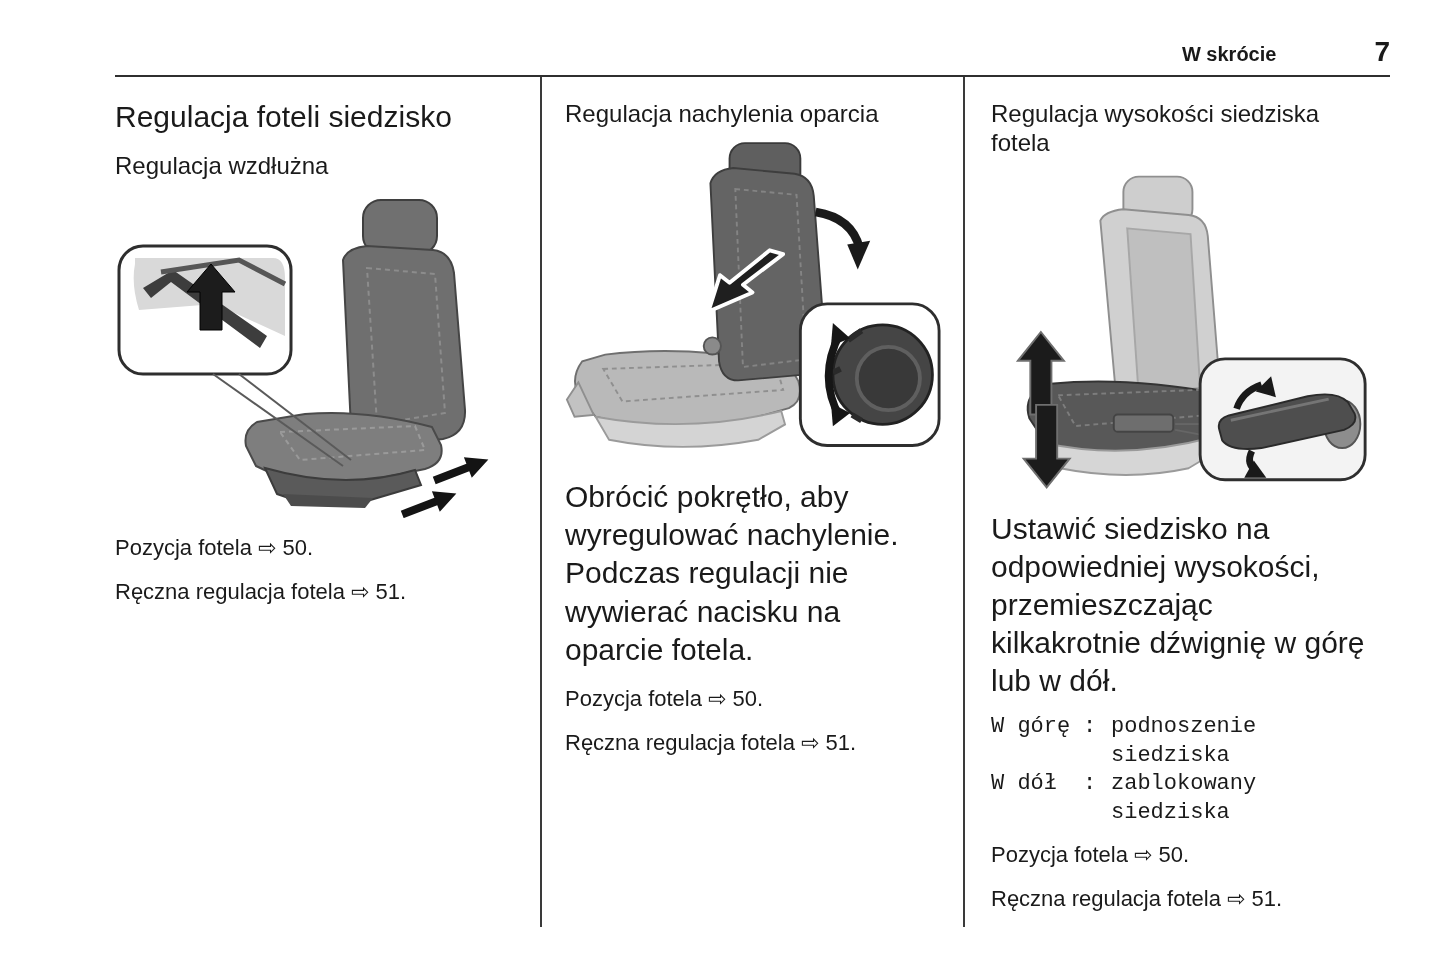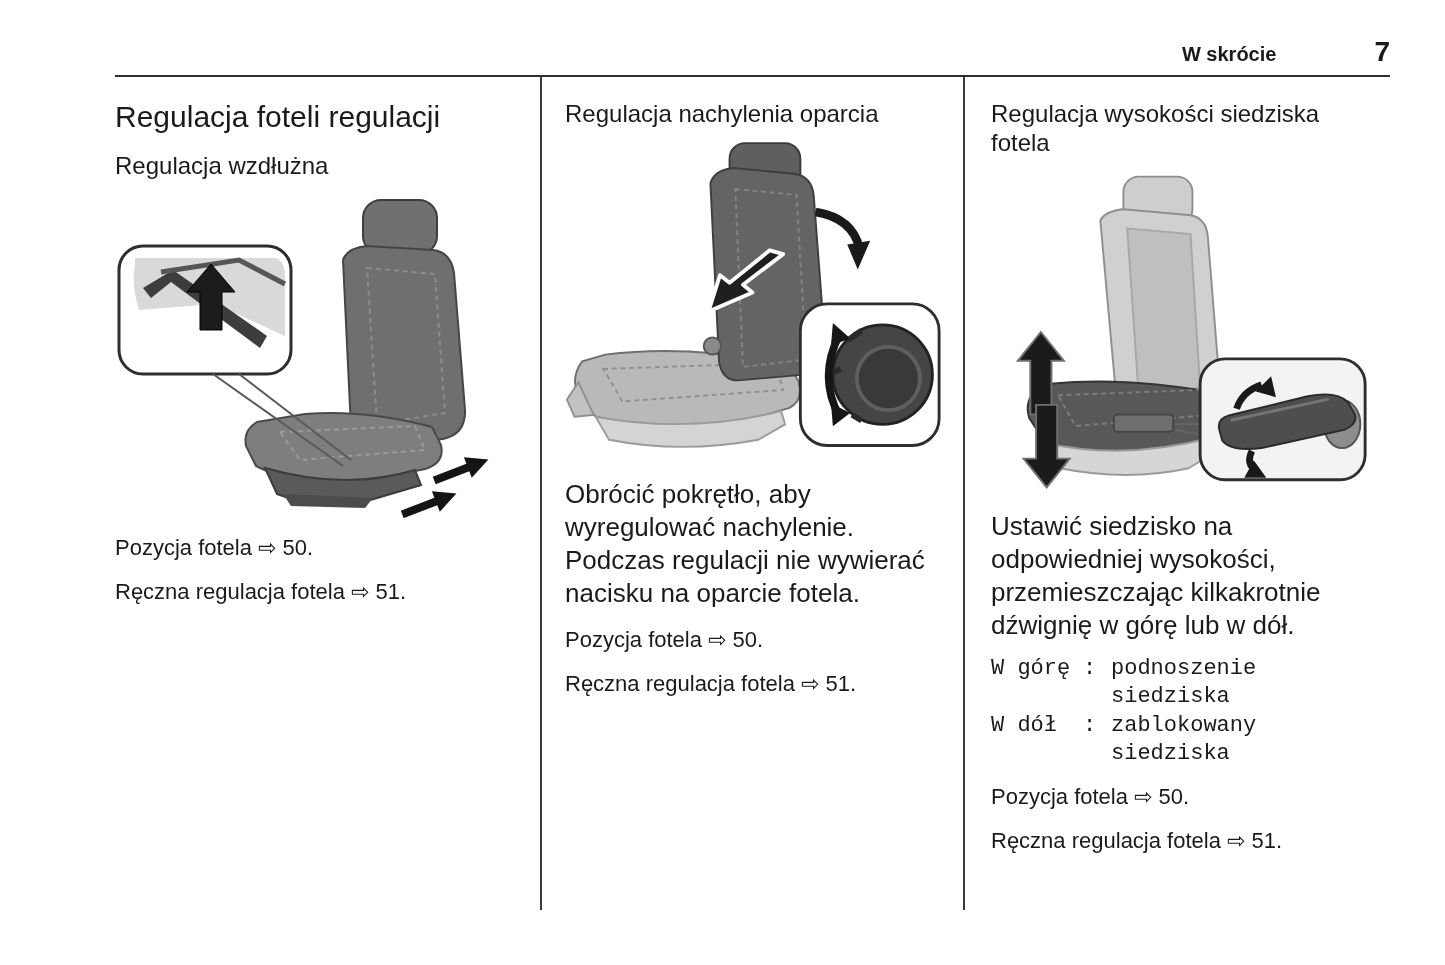--- a/index.html
+++ b/index.html
@@ -25,40 +25,40 @@
   .column { padding:22px 22px 0 26px; box-sizing:border-box; }
   .column.first { padding-left:0; padding-right:30px; }
   .column.middle { border-left:2px solid #3a3a3a; border-right:2px solid #3a3a3a;padding-left:23px; }
 
   .heading1 { font-size:30px; font-weight:normal; margin:0 0 16px; line-height:1.2; }
   .heading2 { font-size:24px; font-weight:normal; margin:0 0 8px;  line-height:1.22; }
 
   figure { margin:4px 0 12px; }
   figure svg { display:block; }
 
-  .body-text { font-size:26px; line-height:1.27; margin:0 0 13px; }
+  .body-text { font-size:30px; line-height:1.27; margin:0 0 13px; }
   .ref-line  { font-size:22px; line-height:1.27; margin:16px 0 14px; }
 
   .def-list { margin:0 0 6px; font-size:22px; line-height:1.3; }
   .def-row  { display:flex;font-family:Liberation Mono, monospace; }
   .def-term { width:92px; flex:none; }
   .def-colon{ width:28px; flex:none; }
 </style>
 </head>
 <body>
 
 <div class="header">
   <span class="header-title">W skrócie</span>
   <span class="header-page">7</span>
 </div>
 
 <div class="columns">
 
   <div class="column first">
-    <h1 class="heading1">Regulacja foteli regulacji</h1>
+    <h1 class="heading1">Regulacja foteli siedzisko</h1>
     <h2 class="heading2">Regulacja wzdłużna</h2>
 
     <figure>
       <svg width="100%" height="330" viewBox="0 0 395 330" preserveAspectRatio="xMidYMid meet">
 
         <g>
           <rect x="248" y="12" width="74" height="54" rx="18" fill="#707070" stroke="#3f3f3f" stroke-width="2"></rect>
           <rect x="263" y="62" width="9" height="14" fill="#484848"></rect>
           <rect x="294" y="62" width="9" height="14" fill="#484848"></rect>
           <path d="M228 72 Q232 60 252 58 L318 62 Q336 64 339 85 L350 222 Q351 246 328 251 L257 259 Q239 259 236 240 Z" fill="#6f6f6f" stroke="#454545" stroke-width="2"></path>

